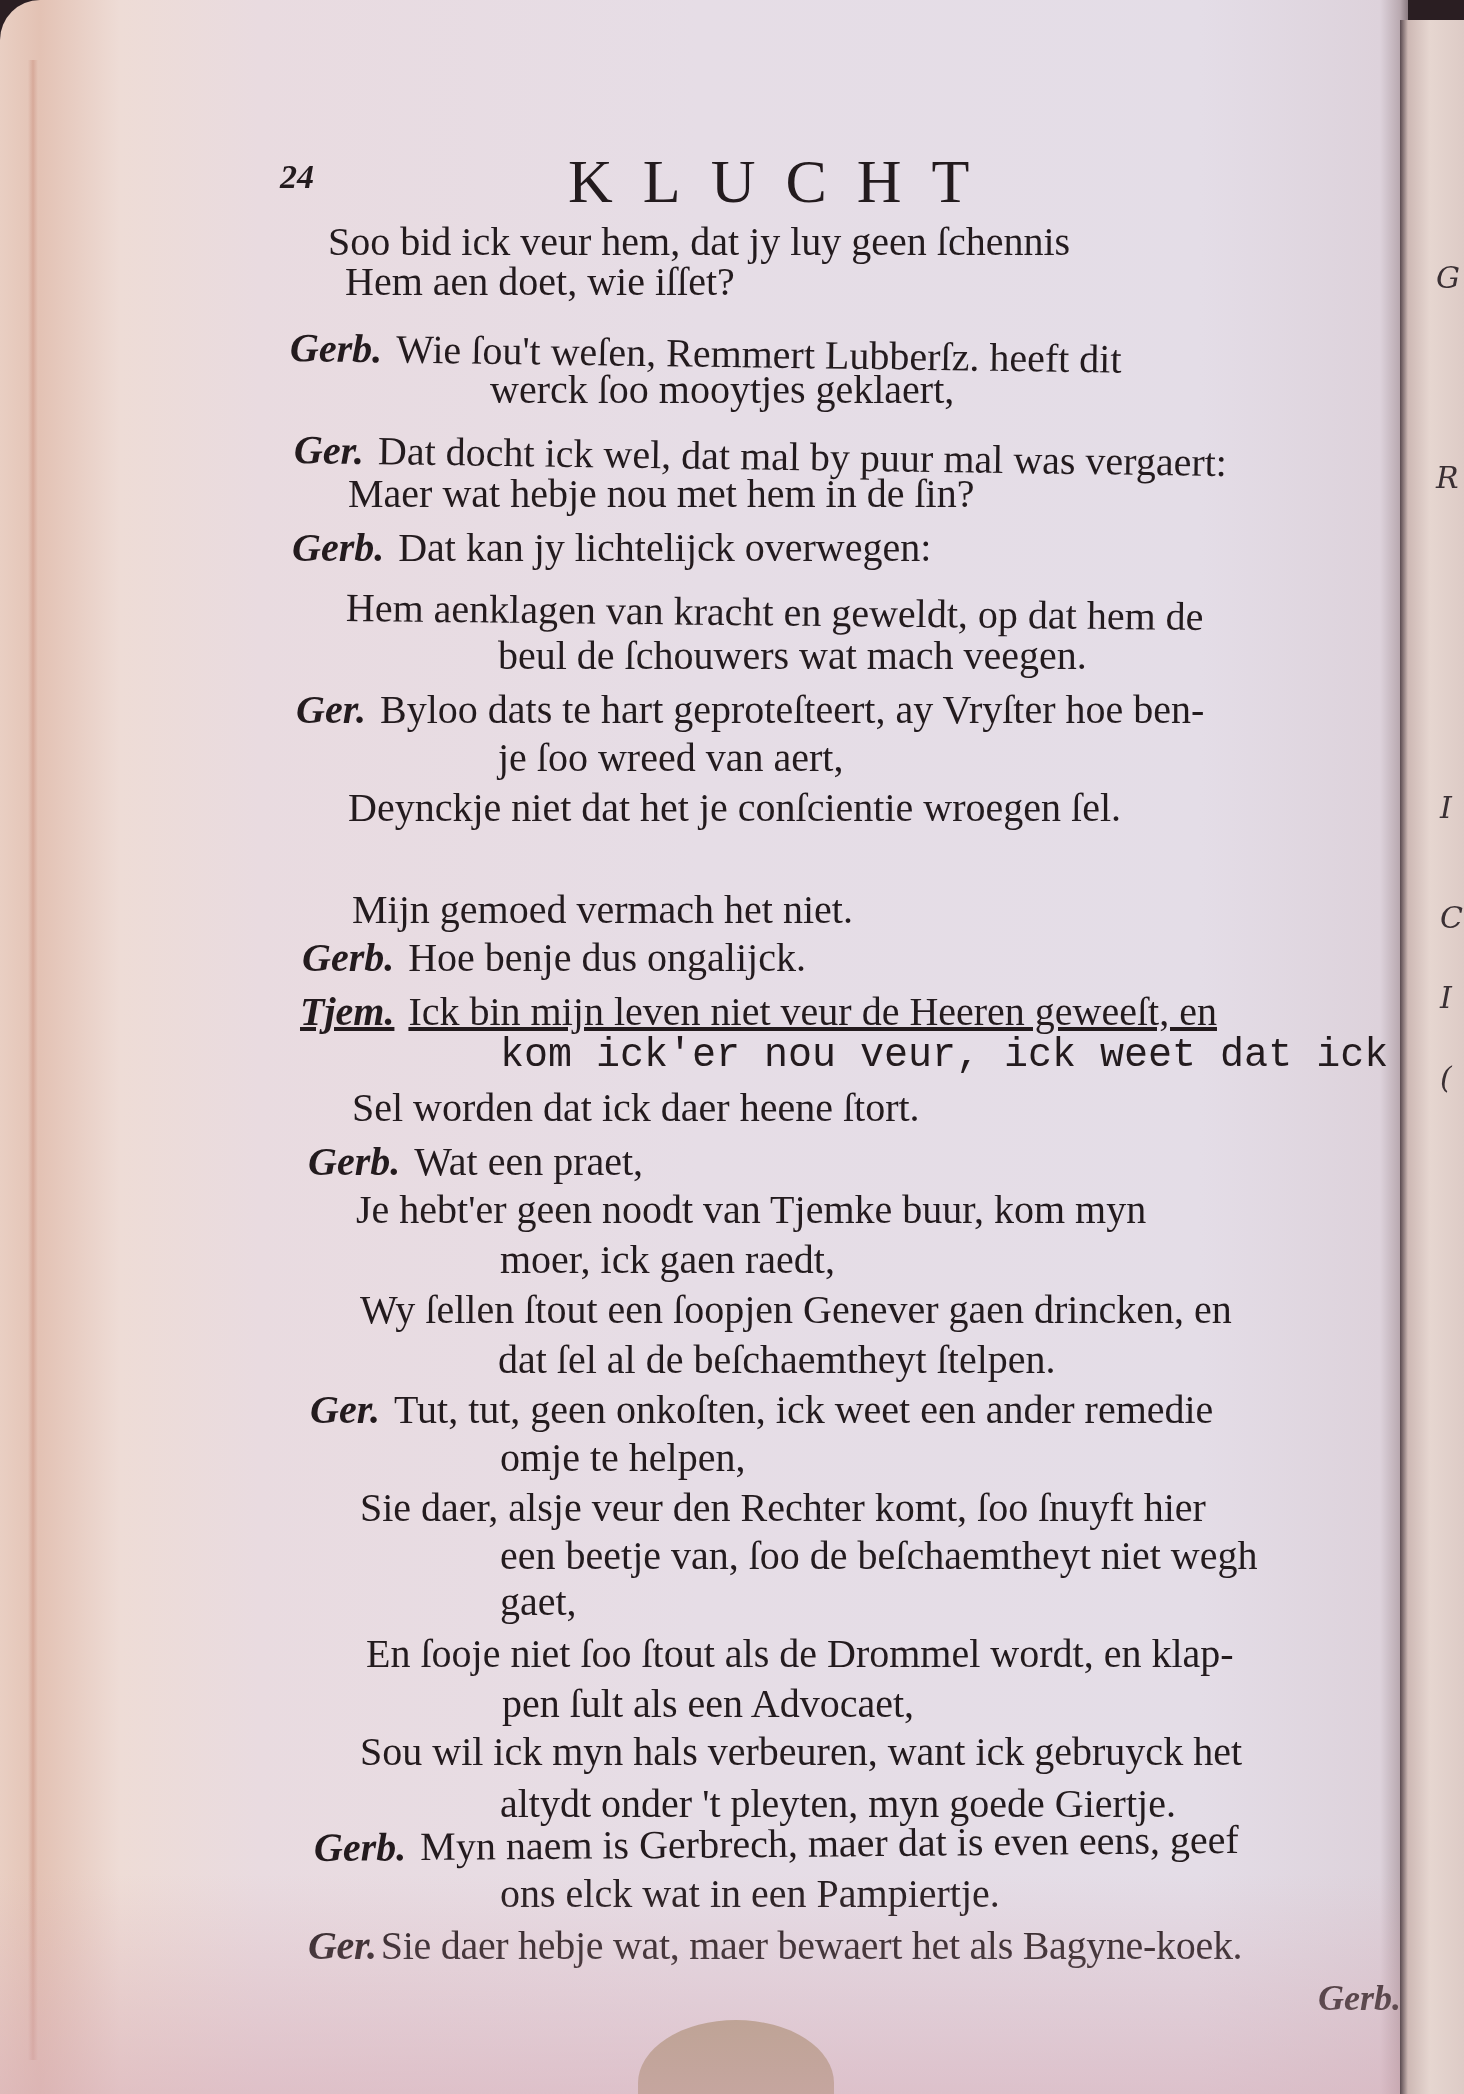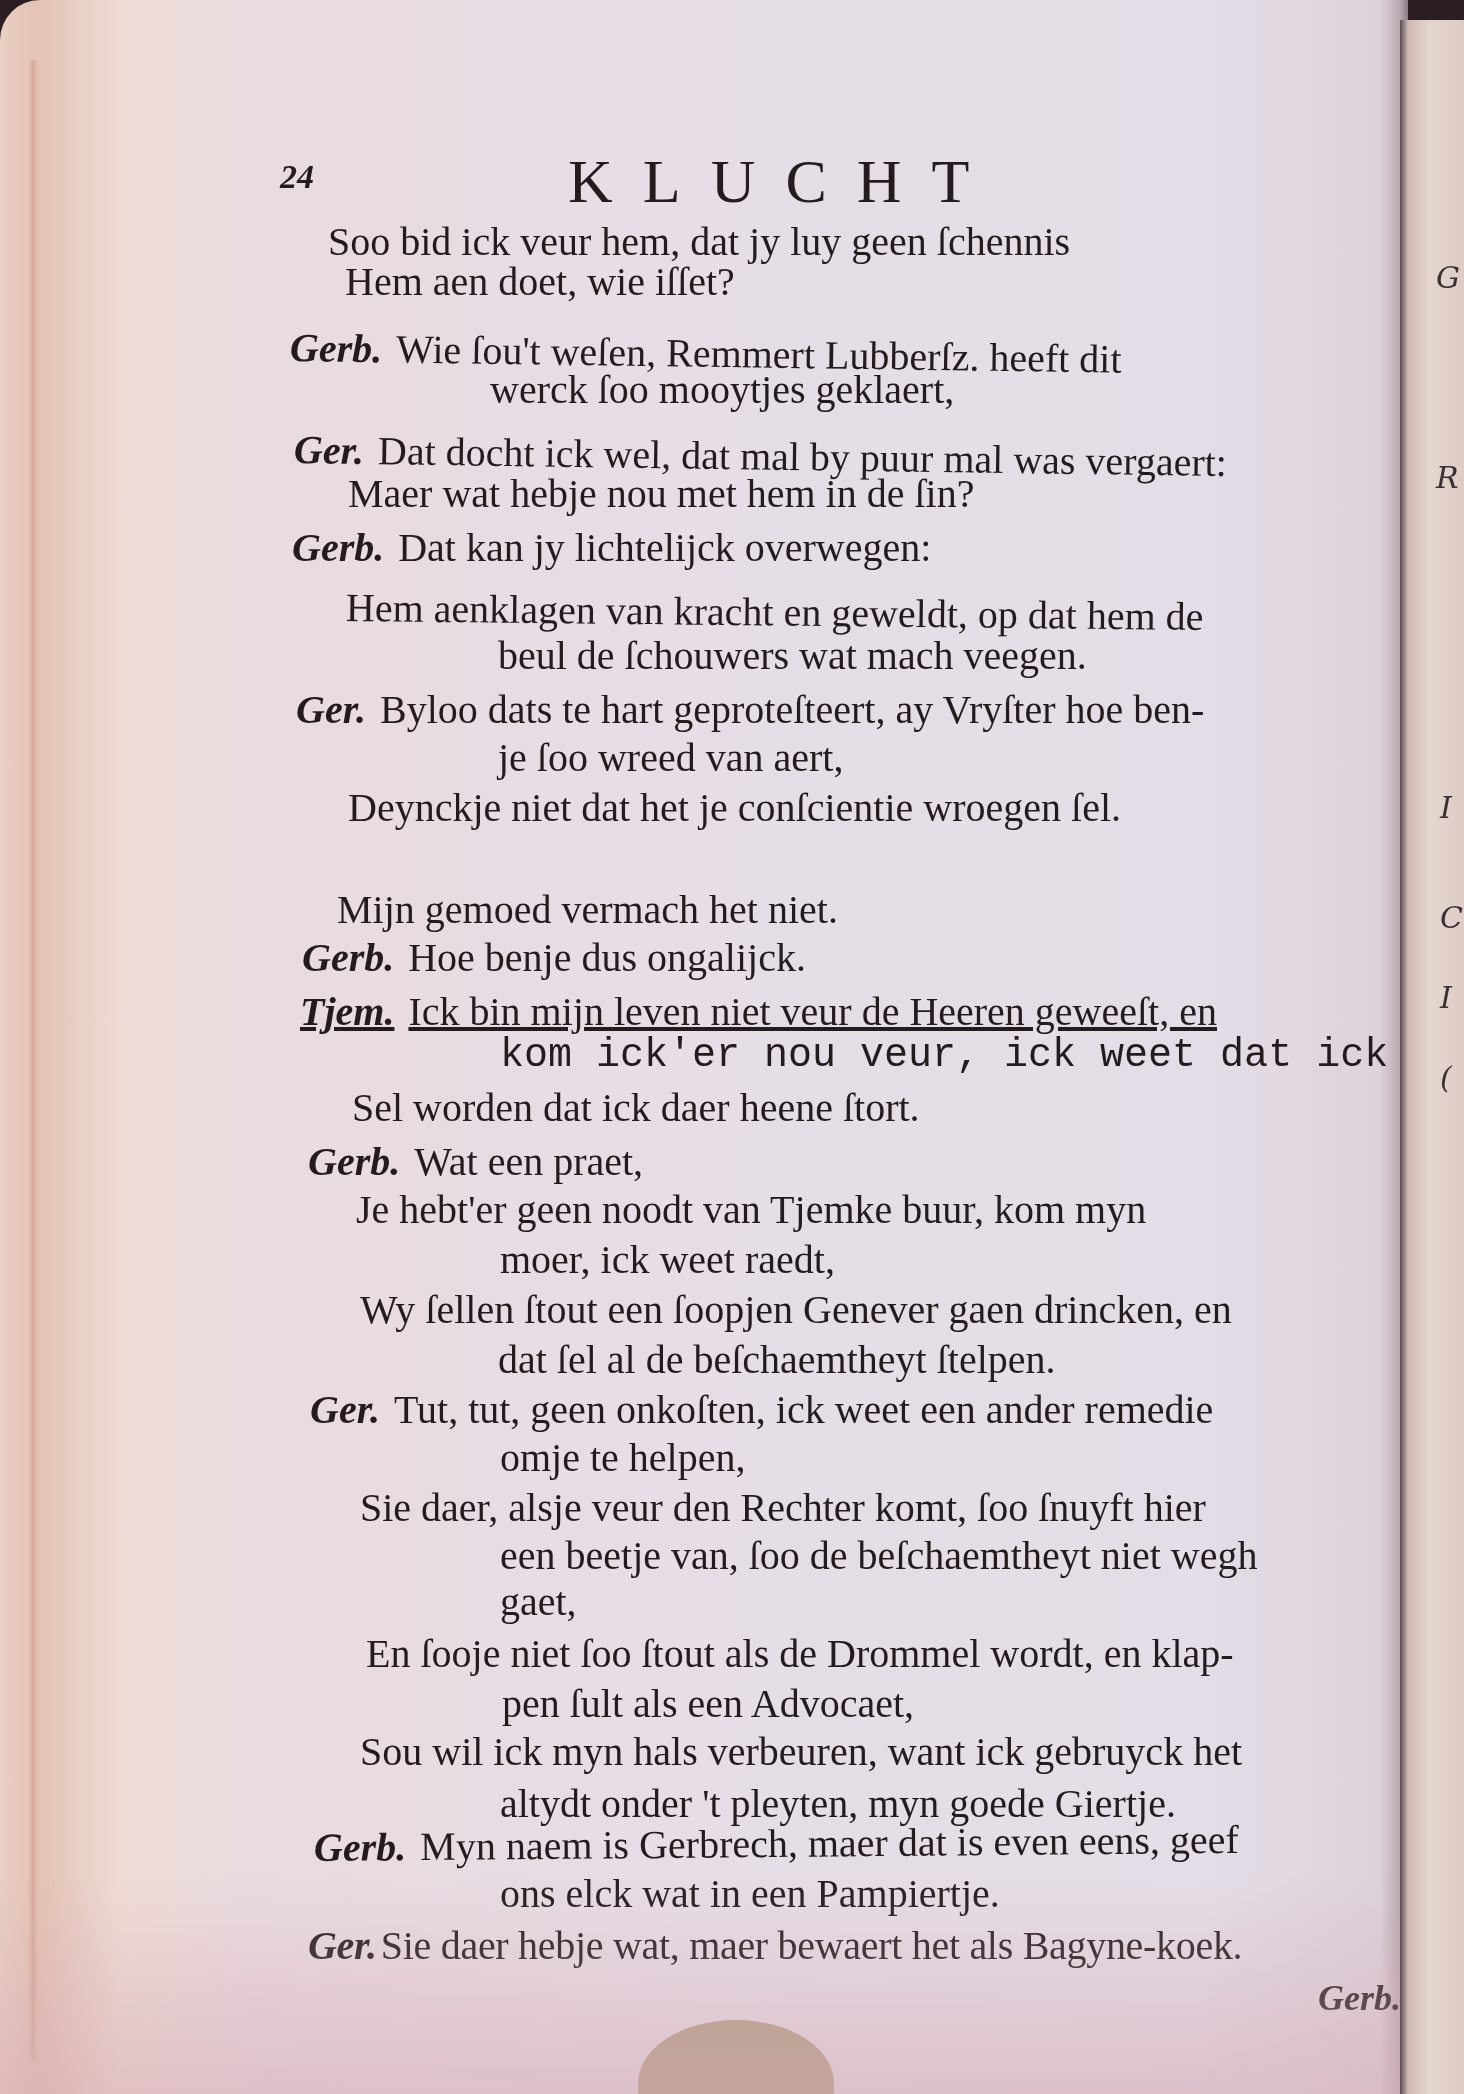--- a/index.html
+++ b/index.html
@@ -61,30 +61,30 @@
   <div class="text" style="left:348px; top:474px;"><span>Maer wat hebje nou met hem in de ſin?</span></div>
 
   <div class="text" style="left:292px; top:528px;"><span class="spk">Gerb.</span><span>Dat kan jy lichtelijck overwegen:</span></div>
   <div class="text" style="left:346px; top:588px; transform:rotate(0.6deg); transform-origin:left;"><span>Hem aenklagen van kracht en geweldt, op dat hem de</span></div>
   <div class="text" style="left:498px; top:636px;"><span>beul de ſchouwers wat mach veegen.</span></div>
 
   <div class="text" style="left:296px; top:690px;"><span class="spk">Ger.</span><span>Byloo dats te hart geproteſteert, ay Vryſter hoe ben-</span></div>
   <div class="text" style="left:498px; top:738px;"><span>je ſoo wreed van aert,</span></div>
   <div class="text" style="left:348px; top:788px;"><span>Deynckje niet dat het je conſcientie wroegen ſel.</span></div>
 
-  <div class="text" style="left:337px; top:890px;"><span>Mijn gemoed vermach het niet.</span></div>
+  <div class="text" style="left:352px; top:890px;"><span>Mijn gemoed vermach het niet.</span></div>
 
   <div class="text" style="left:302px; top:938px;"><span class="spk">Gerb.</span><span>Hoe benje dus ongalijck.</span></div>
   <div class="text" style="left:300px; top:992px;text-decoration:underline;"><span class="spk">Tjem.</span><span>Ick bin mijn leven niet veur de Heeren geweeſt, en</span></div>
   <div class="text" style="left:500px; top:1036px;font-family:Liberation Mono, monospace;"><span>kom ick'er nou veur, ick weet dat ick ſoo qualijk</span></div>
   <div class="text" style="left:352px; top:1088px;"><span>Sel worden dat ick daer heene ſtort.</span></div>
 
   <div class="text" style="left:308px; top:1142px;"><span class="spk">Gerb.</span><span>Wat een praet,</span></div>
   <div class="text" style="left:356px; top:1190px;"><span>Je hebt'er geen noodt van Tjemke buur, kom myn</span></div>
-  <div class="text" style="left:500px; top:1240px;"><span>moer, ick weet raedt,</span></div>
+  <div class="text" style="left:500px; top:1240px;"><span>moer, ick gaen raedt,</span></div>
   <div class="text" style="left:360px; top:1290px;"><span>Wy ſellen ſtout een ſoopjen Genever gaen drincken, en</span></div>
   <div class="text" style="left:498px; top:1340px;"><span>dat ſel al de beſchaemtheyt ſtelpen.</span></div>
 
   <div class="text" style="left:310px; top:1390px;"><span class="spk">Ger.</span><span>Tut, tut, geen onkoſten, ick weet een ander remedie</span></div>
   <div class="text" style="left:500px; top:1438px;"><span>omje te helpen,</span></div>
   <div class="text" style="left:360px; top:1488px;"><span>Sie daer, alsje veur den Rechter komt, ſoo ſnuyft hier</span></div>
   <div class="text" style="left:500px; top:1536px;"><span>een beetje van, ſoo de beſchaemtheyt niet wegh</span></div>
   <div class="text" style="left:500px; top:1582px;"><span>gaet,</span></div>
   <div class="text" style="left:366px; top:1634px;"><span>En ſooje niet ſoo ſtout als de Drommel wordt, en klap-</span></div>
   <div class="text" style="left:502px; top:1684px;"><span>pen ſult als een Advocaet,</span></div>

